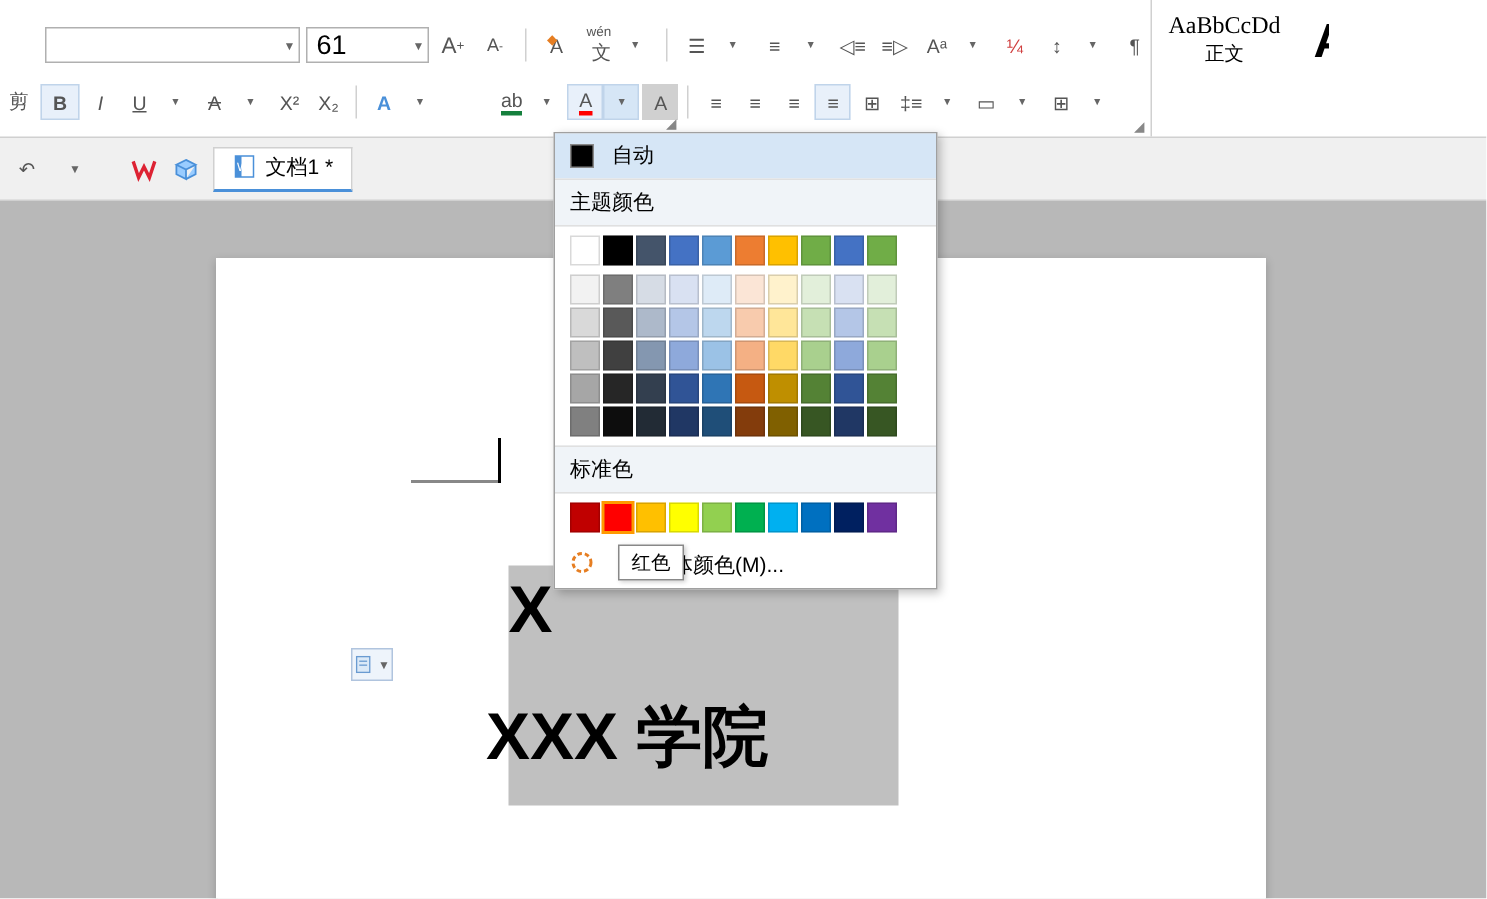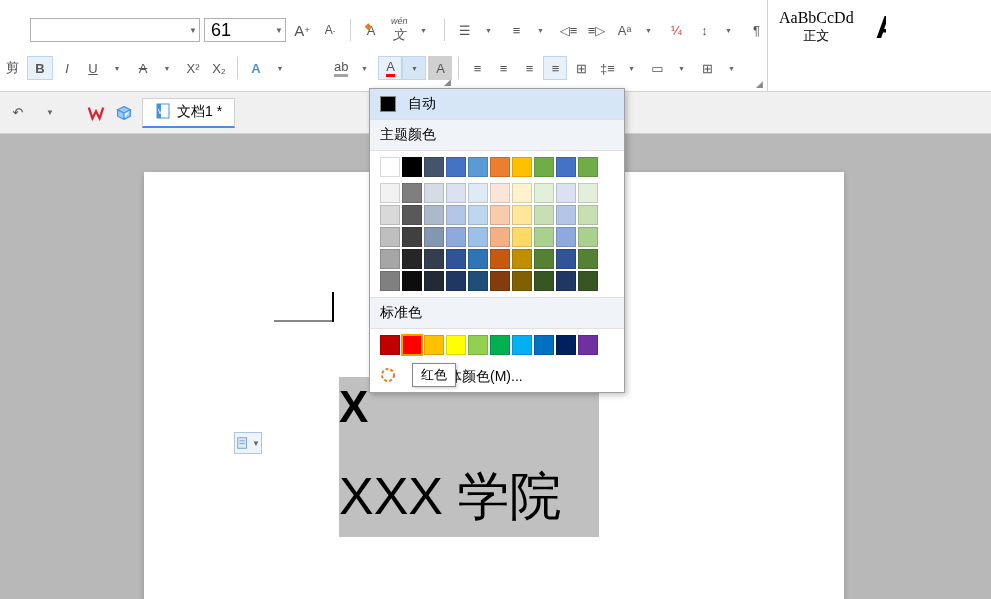--- a/index.html
+++ b/index.html
@@ -33,38 +33,38 @@
 .tab-icon { width: 20px; height: 20px; display: inline-flex; align-items: center; justify-content: center; }
 .doc-tab { background: #fff; border: 1px solid #d0d0d0; border-bottom: 2px solid #4a90d9; padding: 4px 12px; display: flex; align-items: center; gap: 6px; font-size: 14px; }
 
 .canvas { position: absolute; top: 134px; left: 0; right: 0; bottom: 0; background: #b8b8b8; }
 .page { position: absolute; left: 144px; top: 38px; width: 700px; height: 500px; background: #fff; box-shadow: 0 2px 6px rgba(0,0,0,.2); }
 .cursor-mark { position: absolute; left: 188px; top: 120px; width: 2px; height: 30px; background: #000; }
 .cursor-h { position: absolute; left: 130px; top: 148px; width: 60px; height: 2px; background: #888; }
 
 .sel-block { position: absolute; left: 195px; top: 205px; width: 260px; height: 160px; background: #c0c0c0; }
 .doc-text1 { position: absolute; left: 195px; top: 210px; font-size: 44px; font-weight: bold; font-family: "SimHei", sans-serif; }
-.doc-text2 { position: absolute; left: 195px; top: 290px; font-size: 52px; font-weight: normal; font-family: "SimHei", sans-serif; }
+.doc-text2 { position: absolute; left: 180px; top: 290px; font-size: 44px; font-weight: bold; font-family: "SimHei", sans-serif; }
 
 .popup { position: absolute; left: 369px; top: 88px; width: 256px; background: #fff; border: 1px solid #a0a0a0; box-shadow: 2px 2px 6px rgba(0,0,0,.25); z-index: 100; }
 .popup-row { padding: 6px 10px; font-size: 14px; display: flex; align-items: center; gap: 12px; cursor: pointer; }
 .popup-row.hov { background: #d6e6f6; }
 .popup-header { padding: 6px 10px; font-size: 14px; background: #f0f4f8; border-top: 1px solid #e0e0e0; border-bottom: 1px solid #e0e0e0; }
 .swatch-grid { padding: 6px 10px; display: flex; flex-wrap: wrap; gap: 2px; }
 .sw { width: 20px; height: 20px; border: 1px solid rgba(0,0,0,.15); cursor: pointer; }
 .sw.sel { outline: 2px solid #f90; outline-offset: -1px; }
 .auto-sw { width: 16px; height: 16px; background: #000; border: 1px solid #888; }
 
 .tooltip { position: absolute; background: #fff; border: 1px solid #888; padding: 2px 8px; font-size: 13px; z-index: 200; box-shadow: 1px 1px 3px rgba(0,0,0,.2); }
 
 .paste-hint { position: absolute; left: 90px; top: 260px; width: 28px; height: 22px; background: #eef4fb; border: 1px solid #b0c4de; display: flex; align-items: center; justify-content: center; }
 
 .launcher { position: absolute; bottom: 2px; right: 4px; font-size: 9px; color: #888; }
 
-.wen { font-size: 9px; text-align: center; font-style: italic; }
+.wen { font-size: 9px; text-align: right; }
 </style>
 </head>
 <body>
 
 <div class="ribbon">
   <div class="ribbon-left">
 
     <div class="row1">
       <div class="font-combo">
           <span class="drop">▼</span>
@@ -135,21 +135,21 @@
       <button class="tbtn">X₂</button>
       <span class="sep"></span>
       <div class="split">
           <button class="tbtn main">
             <span style="color:#4a90d9;font-weight:bold;">A</span>
           </button>
           <button class="tbtn arr">▼</button>
         </div>
       <div class="split">
           <button class="tbtn main">
-            <span style="border-bottom:3px solid #a3a3a3;margin-left:36px;">ab</span>
+            <span style="border-bottom:3px solid #15803d;margin-left:36px;">ab</span>
           </button>
           <button class="tbtn arr">▼</button>
         </div>
       <div class="split">
           <button class="tbtn main" style="border:1px solid #c0d4ea; background:#e8f0fa;">
             <span style="border-bottom:3px solid #ff0000;">A</span>
           </button>
           <button class="tbtn arr" style="border:1px solid #c0d4ea; background:#d6e6f6;">▼</button>
         </div>
       <button class="tbtn" style="background:#d0d0d0; width:22px;">A</button>

